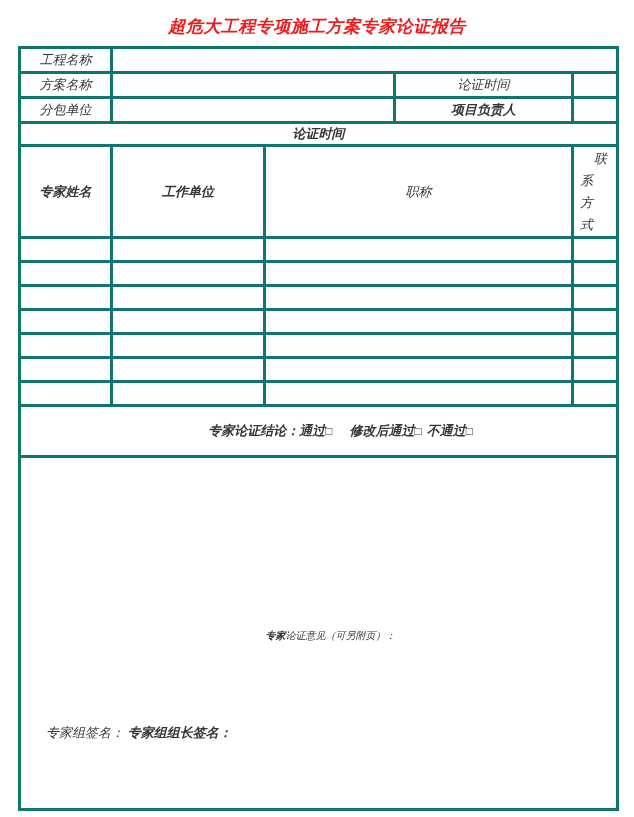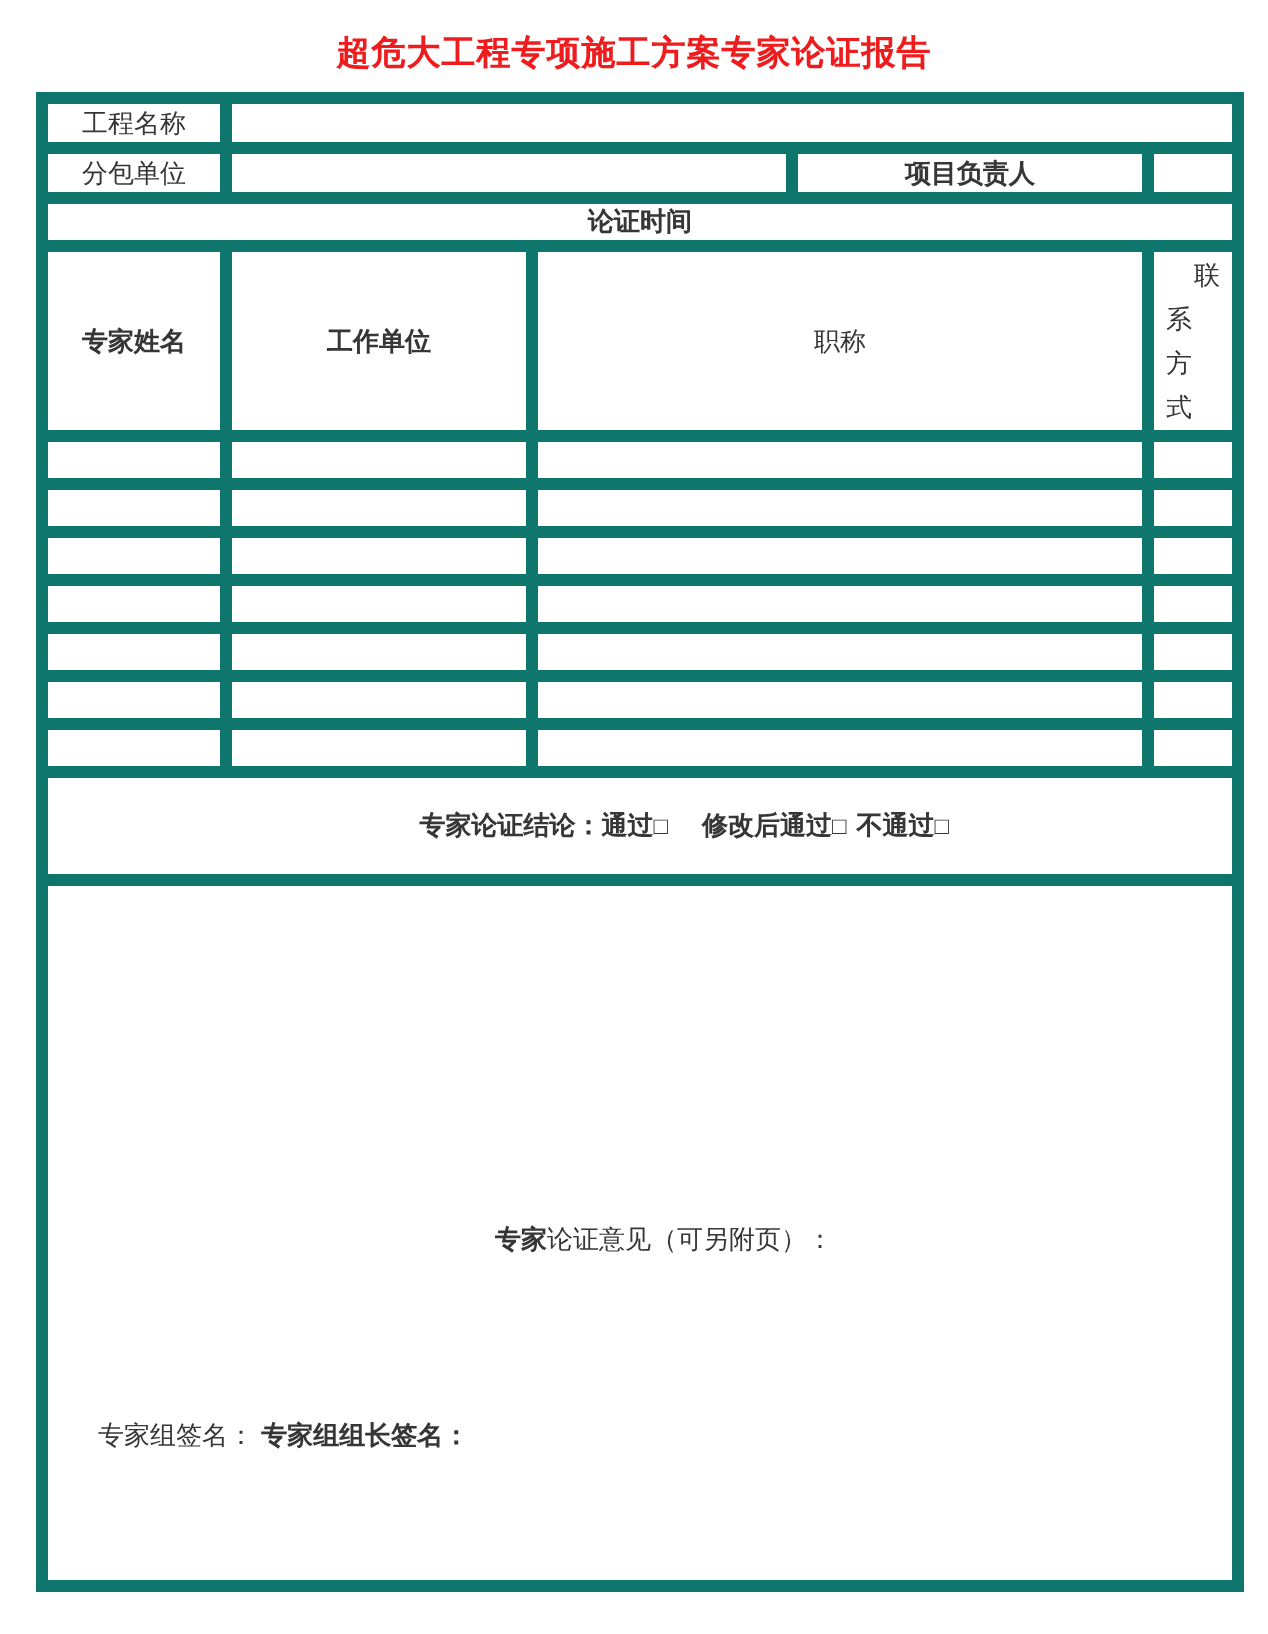--- a/index.html
+++ b/index.html
@@ -2,39 +2,39 @@
 <html><head>
 <meta charset="utf-8">
 <style>
   * { box-sizing: border-box; margin: 0; padding: 0; }
   html, body {
     width: 634px; height: 817px;
     background: #ffffff;
     font-family: "Liberation Sans", sans-serif;
     color: #363636;
   }
-  .page { width: 634px; height: 817px; overflow: hidden; }
+  .page { width: 634px; height: 817px; overflow: hidden; font-style: italic; }
   .doc-title {
     margin-top: 15px;
     text-align: center;
     font-family: "Liberation Serif", serif;
     font-weight: bold;
     font-size: 17px;
     letter-spacing: 0.5px;
     color: #ef1c1e;
   }
   table.form {
     margin: 8px 0 0 18px;
     width: 598px;
     border-collapse: collapse;
     table-layout: fixed;
     border: 2px solid #000;
   }
   table.form td {
-    border: 6px solid #0f766e;
+    border: 3px solid #0f766e;
     font-size: 13px;
     text-align: center;
     vertical-align: middle;
     overflow: hidden;
   }
   .c1 { width: 92px; }
   .c2 { width: 153px; }
   .c3 { width: 130px; }
   .c4 { width: 178px; }
   .c5 { width: 45px; }
@@ -55,21 +55,21 @@
     word-break: break-all;
     white-space: normal;
     text-align: left;
     overflow: visible;
   }
   td.opinion-cell {
     position: relative;
     vertical-align: top;
     text-align: left;
   }
-  .opinion-label { padding: 6px 0 0 24px; font-size: 13px; }
+  .opinion-label { padding: 6px 0 0 24px; font-size: 10px; }
   .signature-line {
     position: absolute;
     top: 266px; left: 25px;
     font-size: 13px;
     white-space: pre;
   }
   .conclusion-wrap { white-space: pre; font-weight: bold; font-size: 13px; }
   .option-group { margin-left: 0; }
   .gap-lg { margin-right: 17px; }
   .gap-sm { margin-right: 5px; }
@@ -88,20 +88,26 @@
         <col class="c2">
         <col class="c3">
         <col class="c4">
         <col class="c5">
     </colgroup>
 
     <tbody>
         <tr class="info-row">
       <td>工程名称</td>
       <td colspan="4"></td>
+    </tr>
+    <tr class="info-row">
+      <td>方案名称</td>
+      <td colspan="2"></td>
+      <td>论证时间</td>
+      <td></td>
     </tr>
     <tr class="info-row">
       <td>分包单位</td>
       <td colspan="2"></td>
       <td class="bold">项目负责人</td>
       <td></td>
     </tr>
 
     <tr class="section-row">
       <td colspan="5" class="bold">论证时间</td>

